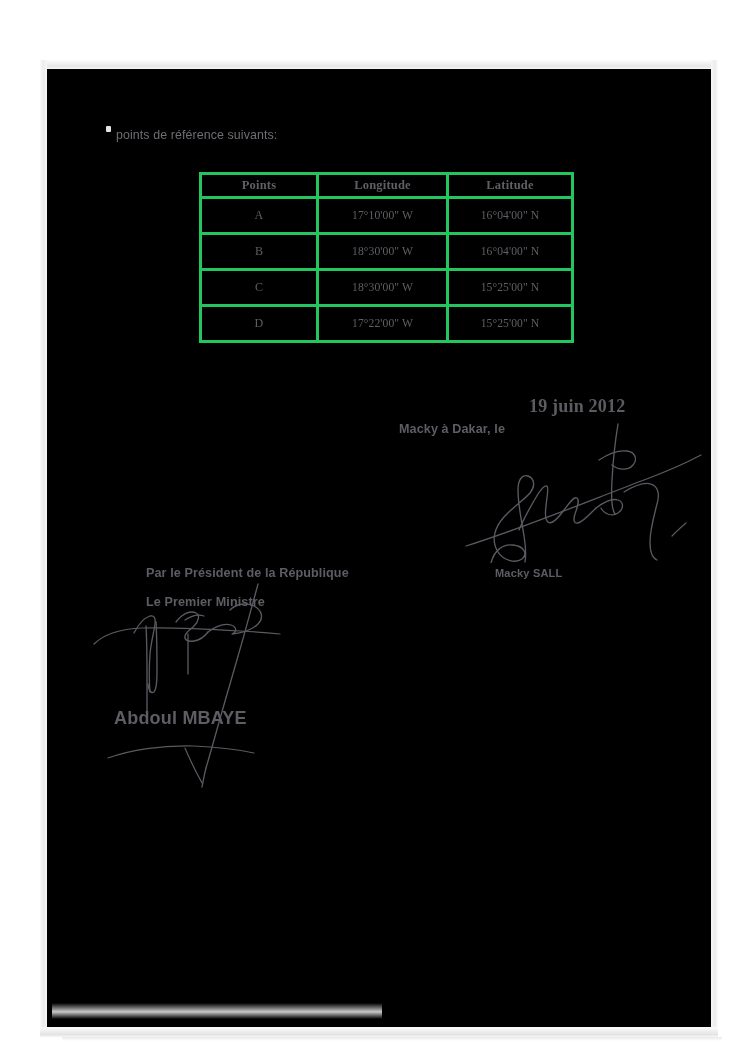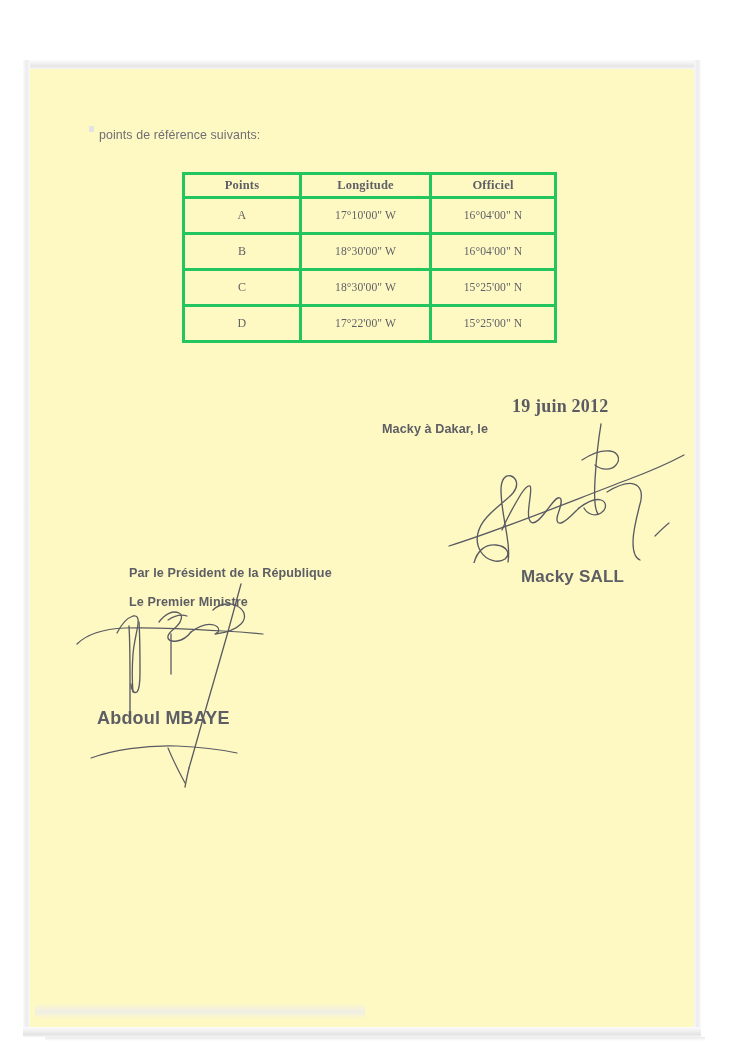--- a/index.html
+++ b/index.html
@@ -12,25 +12,25 @@
     height: 1057px;
     position: relative;
     overflow: hidden;
     font-family: "Liberation Sans", sans-serif;
     -webkit-font-smoothing: antialiased;
   }
 
   
   #page-shell {
     position: absolute;
-    left: 23px;
+    left: 40px;
     top: 60px;
     width: 678px;
     height: 977px;
-    background: #fef9c3;
+    background: #000000;
   }
   .frame-edge-top {
     position: absolute;
     left: 0; top: 0;
     width: 678px; height: 9px;
     background: linear-gradient(180deg, #fcfcfc 0%, #eeeeee 45%, #e6e6e6 70%, #f7f7f7 100%);
   }
   .frame-edge-left {
     position: absolute;
     left: 0; top: 0;
@@ -159,25 +159,24 @@
     font-weight: bold;
     color: #5d5d64;
     letter-spacing: .1px;
   }
 
   
   .sig-president-name {
     position: absolute;
     left: 455px;
     top: 507px;
-    font-size: 17px;
-    font-weight: bold;
-    color: #5d5d64;
-    letter-spacing: .2px;
-    margin-left: 43px;
+    font-size: 11px;
+    font-weight: bold;
+    color: #5d5d64;
+    letter-spacing: .2px;
   }
   .countersign-label {
     position: absolute;
     left: 74px;
     top: 506px;
     font-size: 12.6px;
     font-weight: bold;
     color: #5d5d64;
     letter-spacing: .1px;
     padding-left: 32px;
@@ -229,21 +228,21 @@
       <table class="coord-table">
         <colgroup>
             <col class="c1">
             <col class="c2">
             <col class="c3">
           </colgroup>
         <thead>
           <tr>
             <th>Points</th>
             <th>Longitude</th>
-            <th>Officiel</th>
+            <th>Latitude</th>
           </tr>
         </thead>
         <tbody>
           <tr>
             <td class="pt">A</td>
             <td>17°10'00" W</td>
             <td>16°04'00" N</td>
           </tr>
           <tr>
             <td class="pt">B</td>

